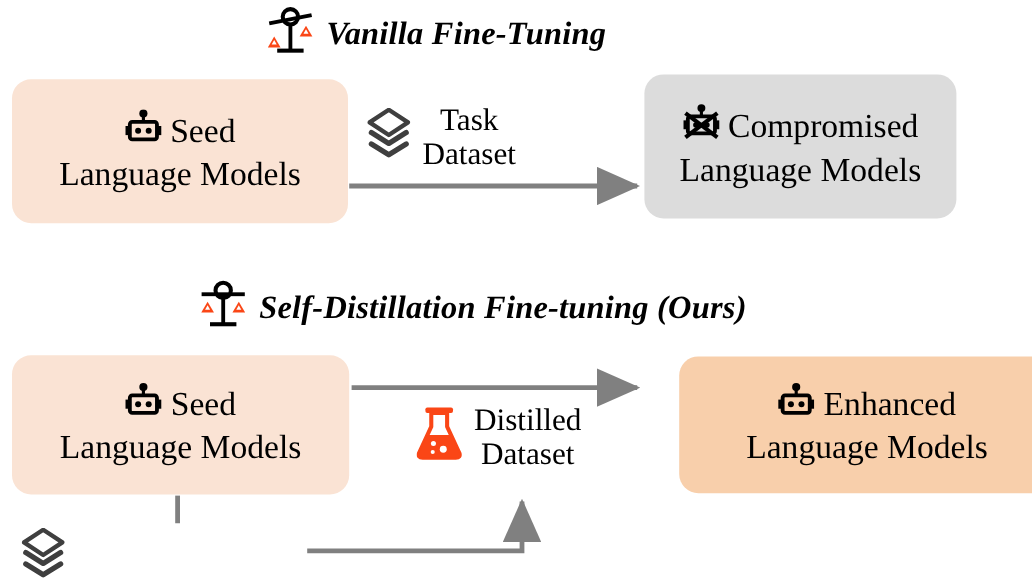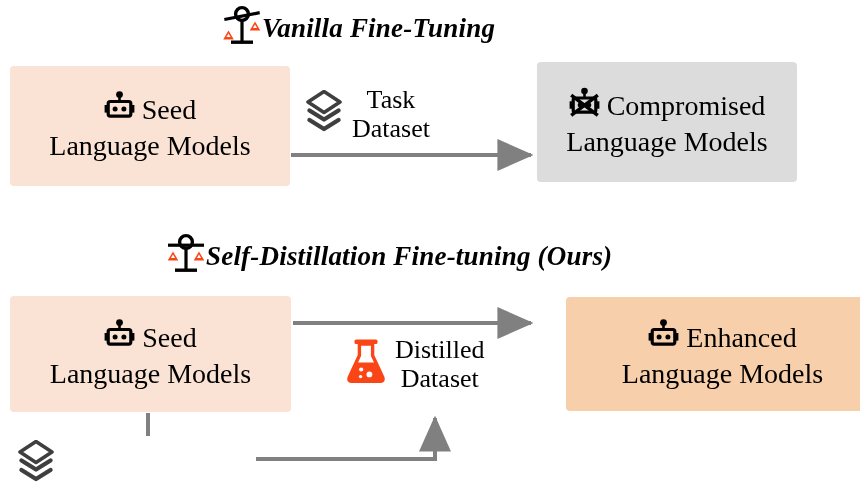--- a/index.html
+++ b/index.html
@@ -5,33 +5,33 @@
   html,body{margin:0;padding:0;background:#ffffff;}
   body{
     width:860px;height:484px;
     font-family:"Liberation Serif","DejaVu Serif",serif;
     color:#000;
     overflow:hidden;
   }
   #figure{position:relative;width:860px;height:484px;background:#fff;}
 
   
-  .title-row{position:absolute;display:flex;align-items:center;}
+  .title-row{position:absolute;display:flex;align-items:center;gap:10px;}
   .title-text{
     font-family:"Liberation Serif","DejaVu Serif",serif;
     font-weight:bold;font-style:italic;
     font-size:27px;letter-spacing:.2px;white-space:nowrap;color:#000;
   }
   #title-row-1{left:222px;top:4px;}
   #title-row-2{left:166px;top:232px;}
 
   
   .box{
     position:absolute;
-    border-radius:4px;
+    border-radius:16px;
     display:flex;flex-direction:column;
     align-items:center;justify-content:center;
     text-align:center;
     line-height:1.12;
     font-size:28px;
   }
   .box .line{display:flex;align-items:center;justify-content:center;gap:7px;white-space:nowrap;}
   .box .line2{margin-top:2px;justify-content:center;}
 
   #box-seed-top{left:10px;top:66px;width:280px;height:120px;background:#fae3d4;}

